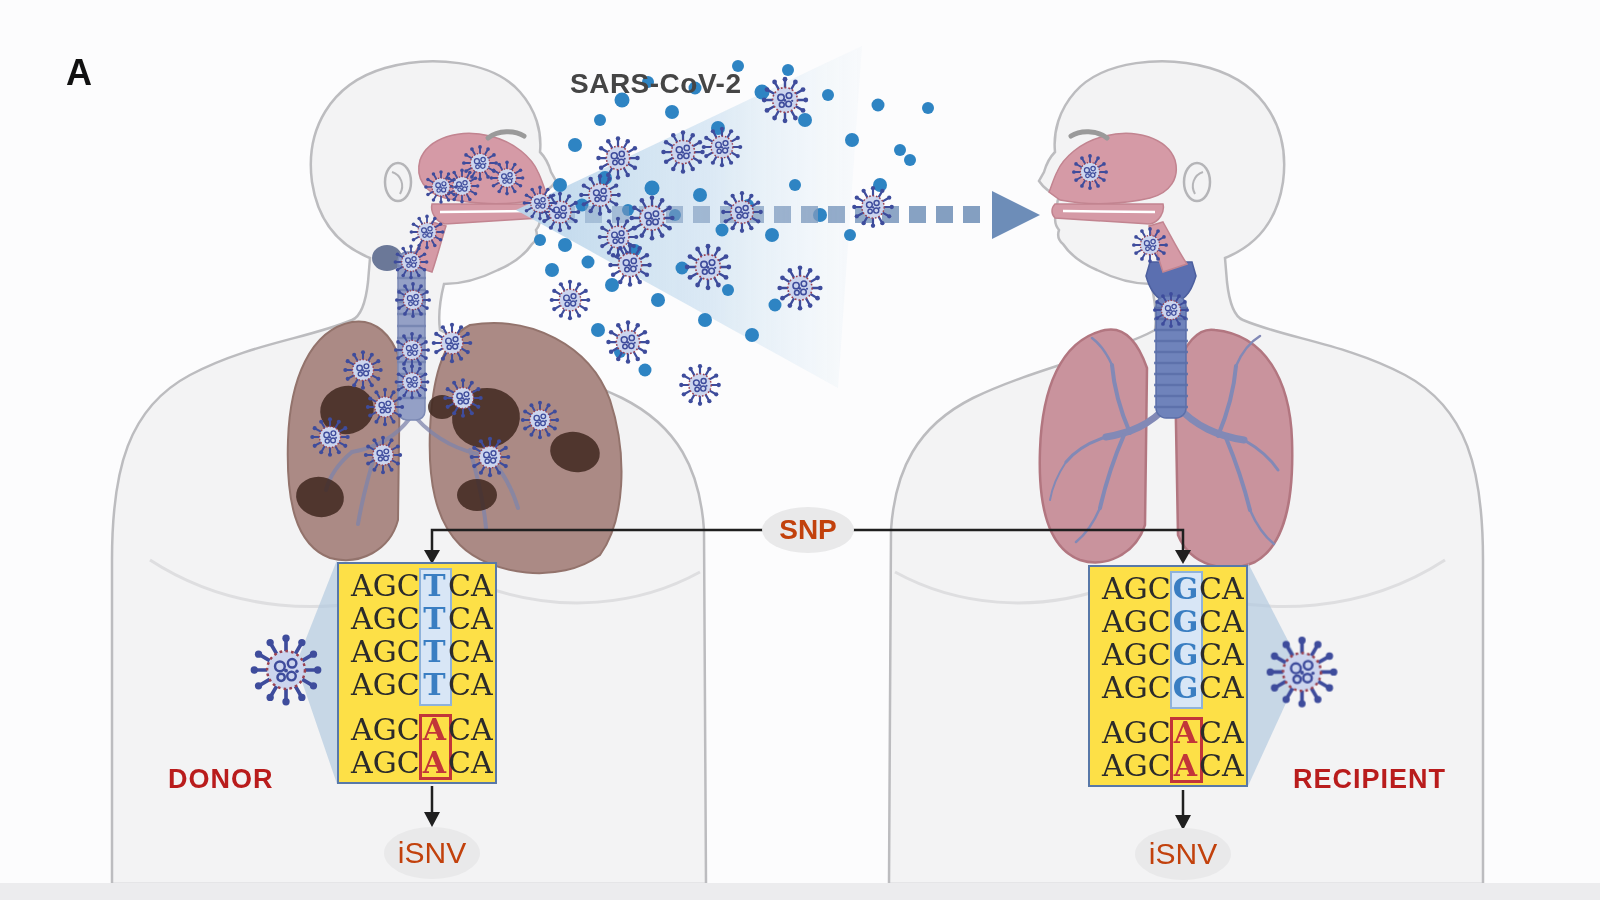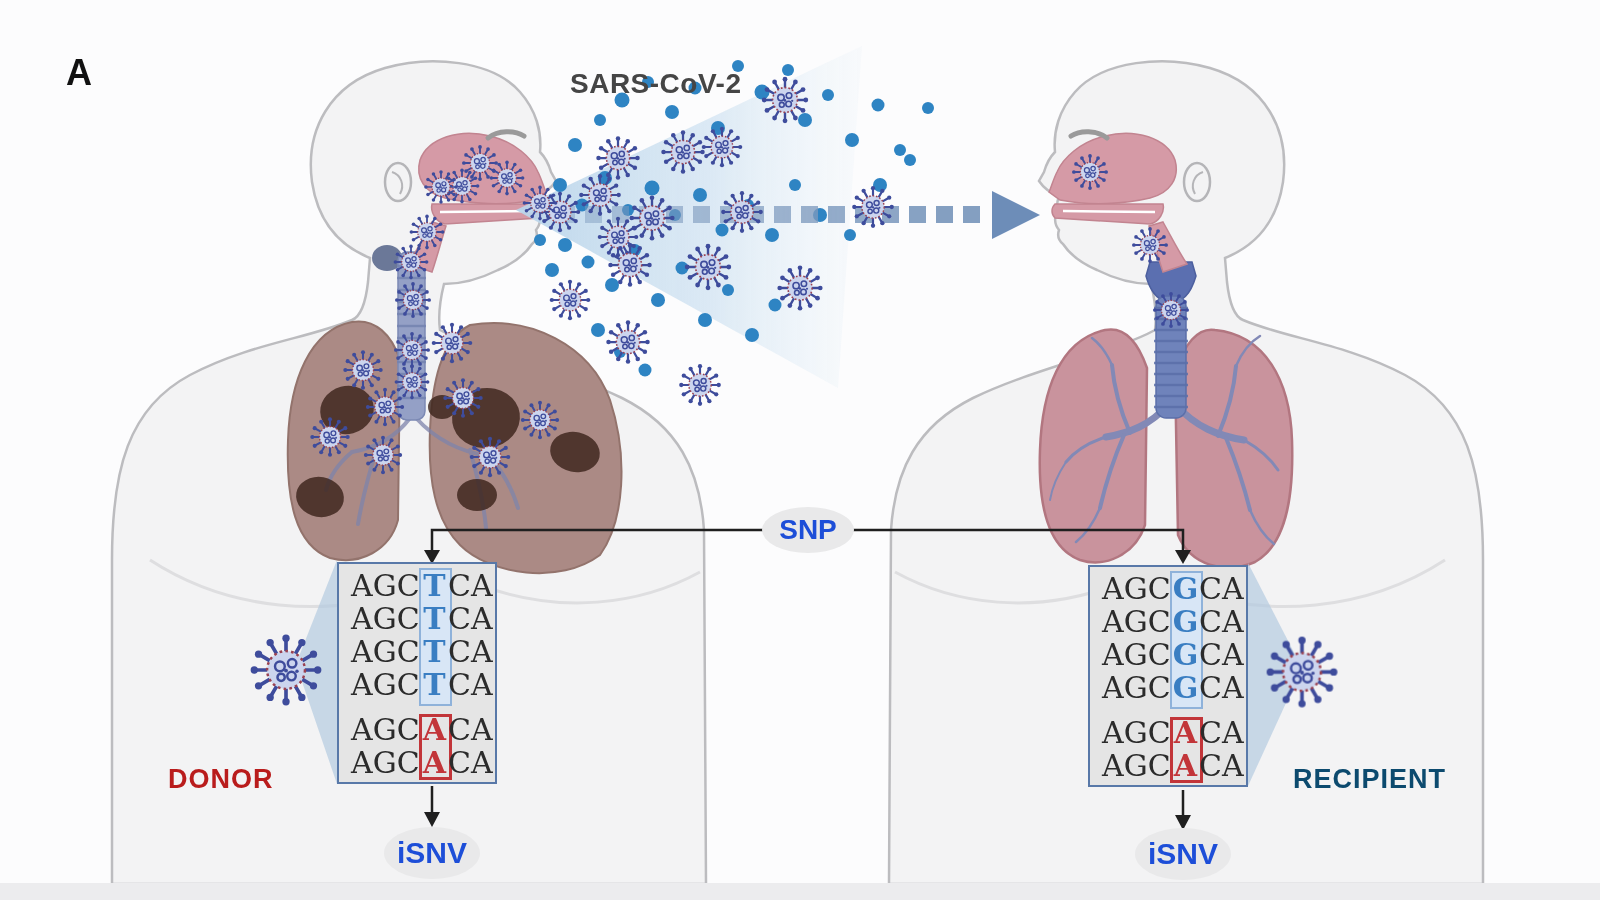--- a/index.html
+++ b/index.html
@@ -5,31 +5,31 @@
   html,body{margin:0;padding:0;}
   body{
     width:1600px;height:900px;position:relative;overflow:hidden;
     background:#fcfcfd;font-family:"Liberation Sans",sans-serif;
   }
   #scene{position:absolute;left:0;top:0;width:1600px;height:900px;}
   .abs{position:absolute;}
   .fig-label{left:66px;top:52px;font-size:36px;font-weight:800;color:#111;}
   .sars-label{left:570px;top:68px;font-size:28px;font-weight:600;color:#454545;letter-spacing:.5px;}
   .donor-label{left:168px;top:764px;font-size:27px;font-weight:600;color:#b91c1c;letter-spacing:1px;}
-  .recipient-label{left:1293px;top:764px;font-size:27px;font-weight:600;color:#0c4a6e;letter-spacing:1px;}
+  .recipient-label{left:1293px;top:764px;font-size:27px;font-weight:600;color:#b91c1c;letter-spacing:1px;}
   .badge{
     display:flex;align-items:center;justify-content:center;
-    background:#e9e9ea;border-radius:50%;color:#1d4ed8;
+    background:#e9e9ea;border-radius:50%;color:#c2410c;
   }
   .snp-badge{left:762px;top:507px;width:92px;height:46px;font-size:28px;font-weight:600;}
-  .isnv-badge{width:96px;height:52px;font-size:30px;font-weight:700;}
+  .isnv-badge{width:96px;height:52px;font-size:30px;font-weight:400;}
   .isnv-left{left:384px;top:827px;}
   .isnv-right{left:1135px;top:828px;}
   .seq-panel{
-    position:absolute;width:160px;height:222px;background:#e5e5e5;
+    position:absolute;width:160px;height:222px;background:#fde047;
     border:2px solid #5878a8;box-sizing:border-box;
     font-family:"DejaVu Serif",serif;font-size:30px;color:#2b2b2b;
     padding:5px 0 0 12px;
   }
   .panel-left{left:337px;top:562px;}
   .panel-right{left:1088px;top:565px;}
   .seq-row{position:relative;z-index:2;line-height:33px;white-space:nowrap;}
   .seq-row.gap{margin-top:13px;line-height:32px;}
   .seq-row .pre{display:inline-block;width:70px;}
   .seq-row .var{display:inline-block;width:27px;text-align:center;font-weight:bold;}

